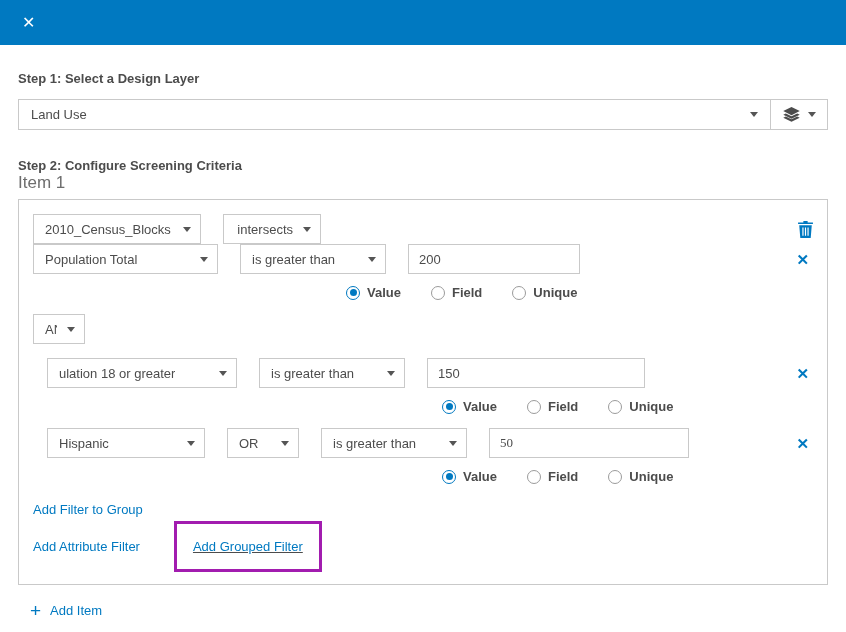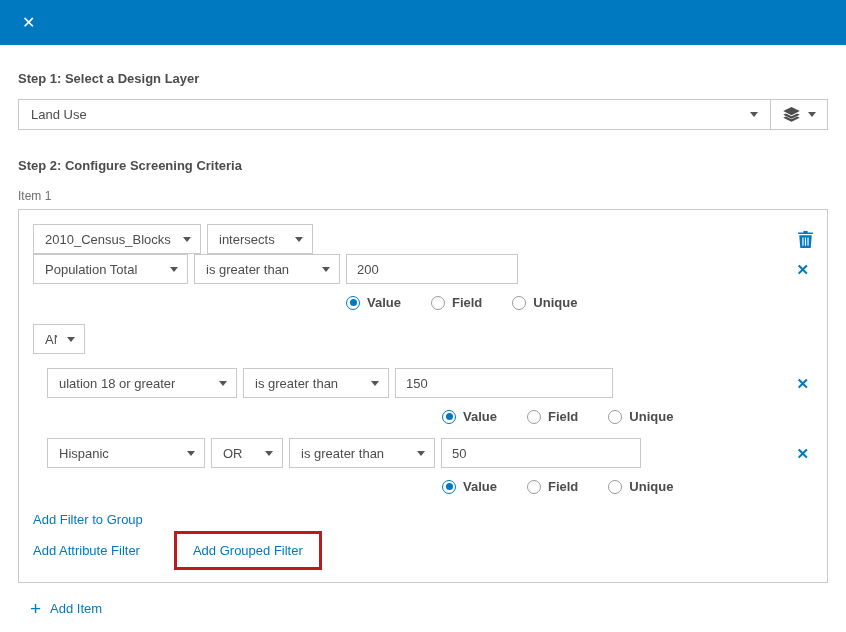--- a/index.html
+++ b/index.html
@@ -24,21 +24,21 @@
   .modal-title { font-size: 15px; letter-spacing: .2px; }
   .close-btn {
     color: #fff; font-size: 16px; line-height: 1;
     cursor: pointer; padding: 4px;
   }
   
   .modal-body { padding: 0 18px; }
   .step-label { font-weight: bold; font-size: 13px; color: #4c4c4c; }
   .step1-label { margin-top: 26px; }
   .step2-label { margin-top: 28px; }
-  .item-label { margin-top: 16px; color: #6e6e6e; font-size: 12px; }
+  .item-label { color: #6e6e6e; font-size: 17px; }
 
   
   .layer-row {
     margin-top: 13px;
     height: 31px;
     border: 1px solid #c9c9c9;
     display: flex;
     align-items: stretch;
     background: #fff;
     justify-content: flex-end;
@@ -61,21 +61,21 @@
     border-right: 4px solid transparent;
     border-top: 5px solid #555;
     flex: 0 0 auto;
   }
   
   .panel {
     margin-top: 6px;
     border: 1px solid #c9c9c9;
     padding: 14px 14px 12px 14px;
   }
-  .row { display: flex; align-items: center; gap: 6px; }
+  .row { display: flex; align-items: center; gap: 22px; }
   .row + .row { margin-top: 0; }
   .dd {
     height: 30px;
     border: 1px solid #c9c9c9;
     background: #fff;
     display: inline-flex;
     align-items: center;
     justify-content: space-between;
     gap: 10px;
     padding: 0 9px 0 11px;
@@ -87,30 +87,30 @@
   .txt-input {
     height: 30px;
     border: 1px solid #c9c9c9;
     padding: 0 10px;
     font-family: "Liberation Sans", sans-serif;
     font-size: 13px;
     color: #4c4c4c;
     outline: none;
   }
   .w-layer   { width: 168px; }
-  .w-spatial { width: 106px; }
-  .w-field1  { width: 155px; text-align: center; }
+  .w-spatial { width: 98px; justify-content: flex-end; }
+  .w-field1  { width: 185px; text-align: center; }
   .w-op      { width: 146px; }
   .w-val1    { width: 172px; }
   .w-and     { width: 52px;  }
   .w-field2  { width: 190px; }
   .w-val2    { width: 218px; }
   .w-or      { width: 72px;  }
   .w-field3  { width: 158px; }
-  .w-val3    { width: 200px; }
+  .w-val3    { width: 200px; font-family: Liberation Serif, serif; }
 
   .right-action { margin-left: auto; }
   .remove-x {
     color: #0079c1; font-weight: bold; font-size: 15px;
     cursor: pointer; padding: 2px 4px; line-height: 1;
   }
   .icon-btn { cursor: pointer; display: inline-flex; align-items: center; }
 
   
   .radio-row { display: flex; align-items: center; gap: 30px; margin-top: 11px; }
@@ -133,23 +133,24 @@
   .mt18 { margin-top: 18px; }
   .mt14 { margin-top: 14px; }
   .group-block { margin-left: 14px; margin-top: 14px; }
   .link { color: #0079c1; cursor: pointer; }
   .add-to-group { text-align: left; margin-top: 18px; }
   .bottom-links {
     display: flex; align-items: center; gap: 34px;
     margin-top: 4px;
   }
   .highlight-box {
-    border: 3px solid #b91c1c;
-    padding: 9px 16px;
+    border: 3px solid #a21caf;
+    padding: 15px 16px;
     display: inline-block;
+    text-decoration: underline;
   }
   
   .add-item-row {
     display: flex; align-items: center; gap: 9px;
     margin: 16px 0 0 12px;
     cursor: pointer;
   }
   .plus-glyph { color: #0079c1; font-size: 19px; line-height: 1; font-weight: normal; }
   .add-item-label { color: #0079c1; }
 </style>

